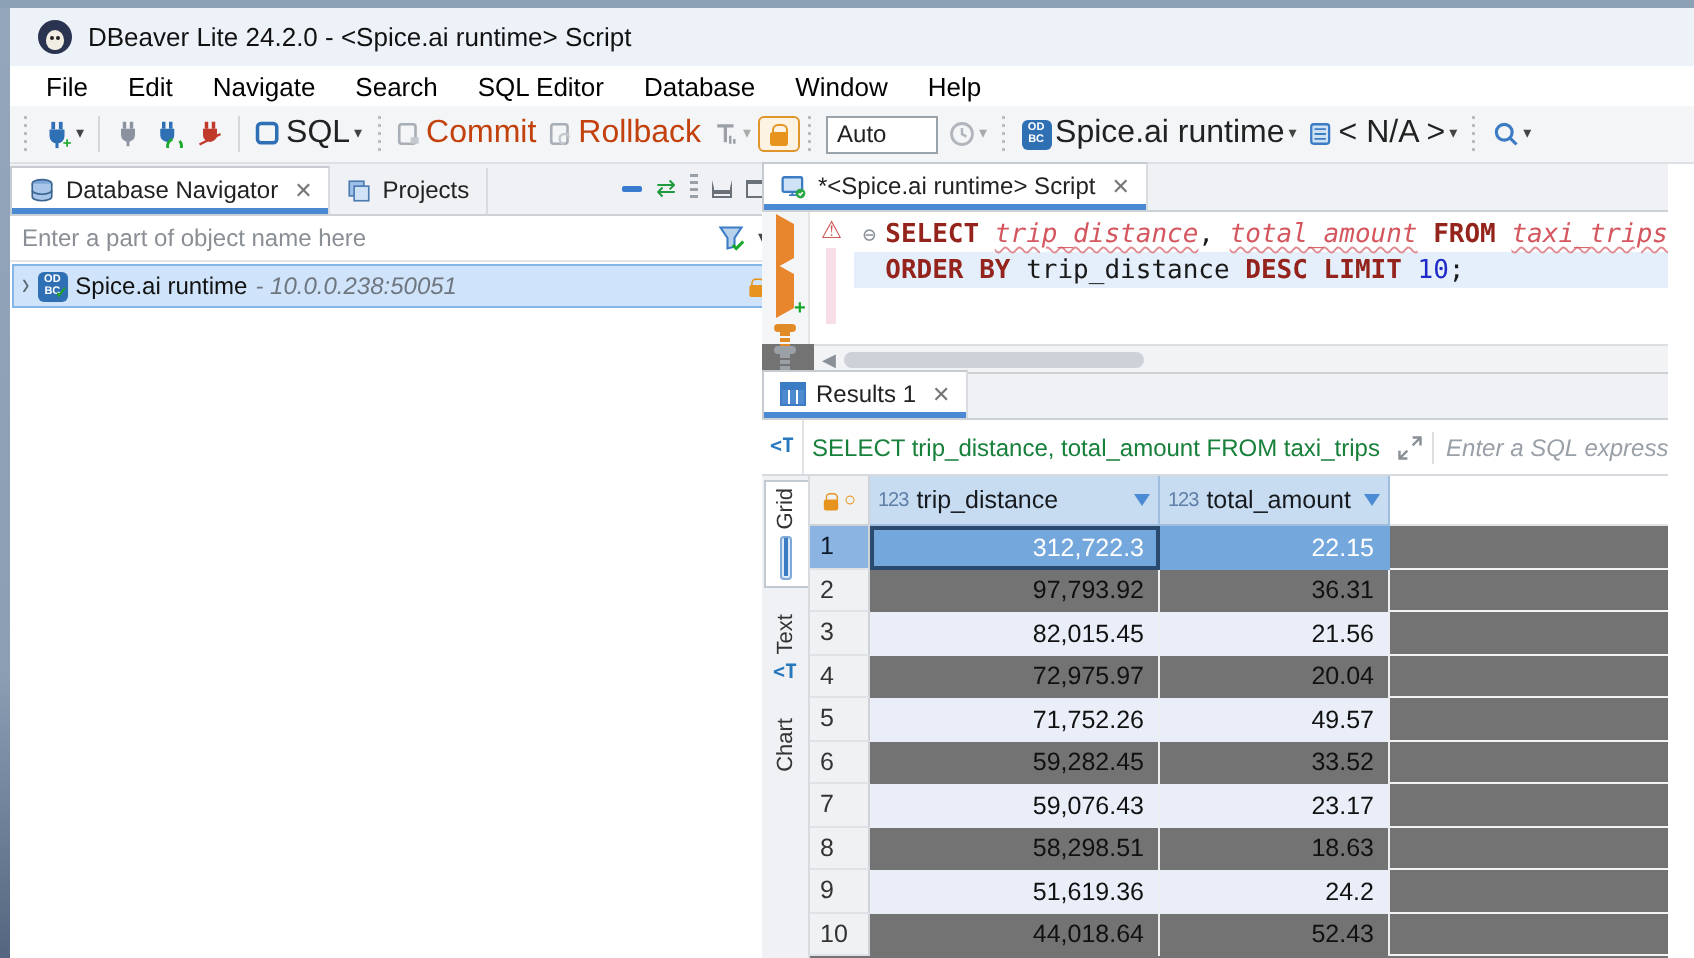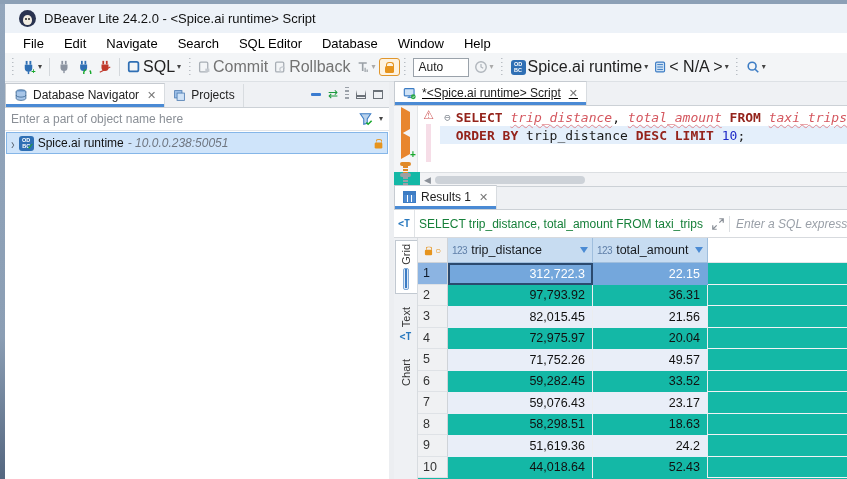--- a/index.html
+++ b/index.html
@@ -23,33 +23,33 @@
 
   
   .toolbar { position:absolute; top:53px; left:5px; width:842px; height:29px; background:#f3f5f7; border-bottom:1px solid #dde1e5; display:flex; align-items:center; padding-left:2px; }
   .grip { width:5px; height:18px; margin:0 3px; background-image:repeating-linear-gradient(#b9bec4 0 1.5px, transparent 1.5px 4px); background-size:1.5px 100%; background-repeat:no-repeat; background-position:center; }
   .tbtn { display:flex; align-items:center; gap:2px; padding:2px 3px; border-radius:3px; }
   .tbtn svg { display:block; }
   .caret { font-size:8px; color:#444; line-height:1; }
   .caret.dis { color:#aaa; }
   .tsep { width:1px; height:18px; background:#d4d8dc; margin:0 4px; }
   .tlabel { font-size:16px; color:#222; }
-  .tlabel.dis { color:#737373; }
+  .tlabel.dis { color:#c2410c; }
   .combo { width:56px; height:19px; border:1px solid #9aa2aa; background:#fff; font-size:12px; color:#222; display:flex; align-items:center; padding-left:5px; margin:0 2px; }
   .lockbox { border:1px solid #e0962c; background:#fdf3e2; border-radius:3px; padding:3px 5px 2px; }
   .lock { width:9px; height:7px; background:#e6941e; border-radius:1.5px; position:relative; margin-top:4px; }
   .lock::before { content:""; position:absolute; top:-4px; left:1.2px; width:6px; height:5px; border:1.5px solid #e6941e; border-bottom:none; border-radius:3px 3px 0 0; }
   .odbc { width:15px; height:15px; background:#2f6fb4; border-radius:3px; color:#fff; font-size:5.5px; font-weight:bold; display:flex; flex-direction:column; align-items:center; justify-content:center; line-height:1.1; }
   .odbc.chk::after { content:"✓"; position:absolute; margin-top:9px; margin-left:9px; color:#1fa32c; font-size:8px; font-weight:bold; }
 
   
   .main { position:absolute; top:82px; left:5px; width:842px; height:397px; }
   .left-panel { position:absolute; left:0; top:0; width:384px; height:397px; background:#fff; }
   .vdivider { position:absolute; left:384px; top:0; width:5px; height:397px; background:#eceef1; }
-  .right-panel { position:absolute; left:389px; top:0; width:453px; height:397px; background:#14b8a6;text-decoration:underline; }
+  .right-panel { position:absolute; left:376px; top:0; width:453px; height:397px; background:#737373; }
 
   
   .tabbar { background:#eff1f4; border-bottom:1px solid #ccd1d6; display:flex; align-items:flex-end; }
   .tab { display:flex; align-items:center; gap:5px; padding:4px 8px 5px; font-size:12px; color:#222; border-right:1px solid #d8dce0; }
   .tab.active { background:#fff; border-top:1px solid #c6cbd1; border-left:1px solid #c6cbd1; box-shadow:inset 0 -3px 0 #4a8ad4; }
   .tab .close { font-size:11px; color:#777; margin-left:3px; }
 
   
   .nav-tabbar { height:26px; }
   .nav-right-icons { margin-left:auto; display:flex; align-items:center; gap:7px; padding:0 6px 6px; }

